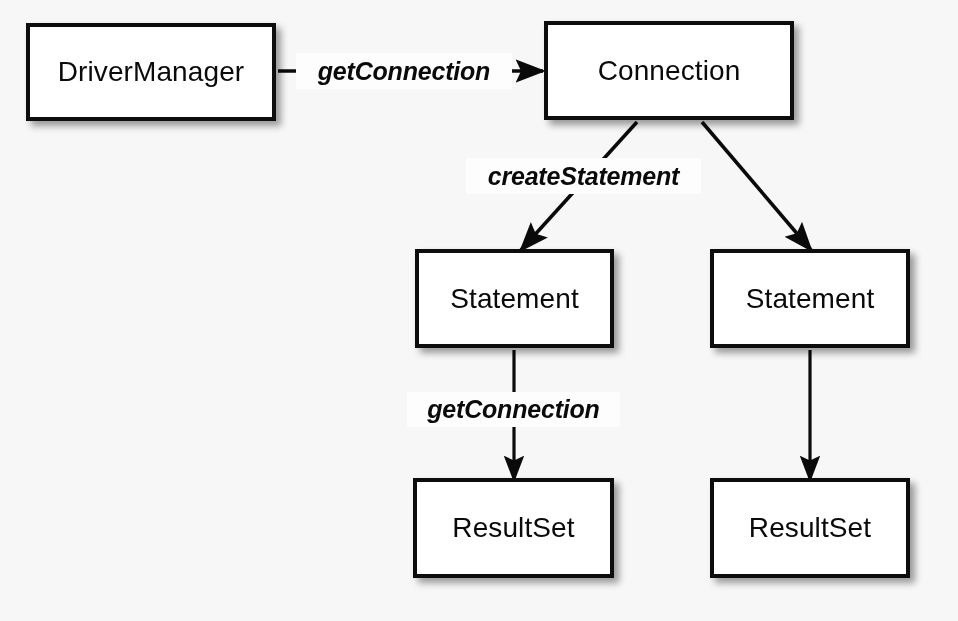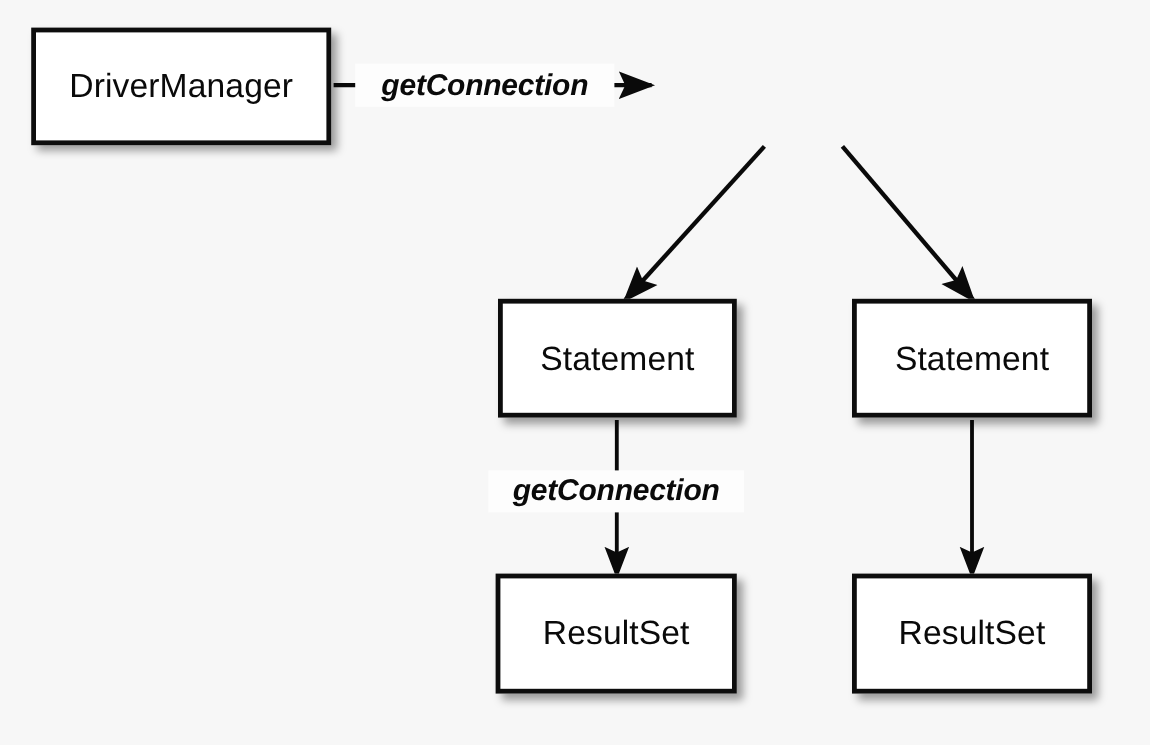--- a/index.html
+++ b/index.html
@@ -95,35 +95,39 @@
 
     <line x1="514" y1="350" x2="514" y2="480" stroke="#0a0a0a" stroke-width="3.2" marker-end="url(#arrowhead)"></line>
 
     <line x1="810" y1="350" x2="810" y2="480" stroke="#0a0a0a" stroke-width="3.2" marker-end="url(#arrowhead)"></line>
   </svg>
 
   <div class="node" id="node-drivermanager">
     <span class="node-label">DriverManager</span>
   </div>
 
+  <div class="node" id="node-connection">
+    <span class="node-label">Connection</span>
+  </div>
 
   <div class="node" id="node-statement-left">
     <span class="node-label">Statement</span>
   </div>
 
   <div class="node" id="node-statement-right">
     <span class="node-label">Statement</span>
   </div>
 
   <div class="node" id="node-resultset-left">
     <span class="node-label">ResultSet</span>
   </div>
 
   <div class="node" id="node-resultset-right">
     <span class="node-label">ResultSet</span>
   </div>
 
   <div class="edge-label" id="label-getconnection">getConnection</div>
 
+  <div class="edge-label" id="label-createstatement">createStatement</div>
 
   <div class="edge-label" id="label-executequery">getConnection</div>
 
 </div>
 
 </body></html>

